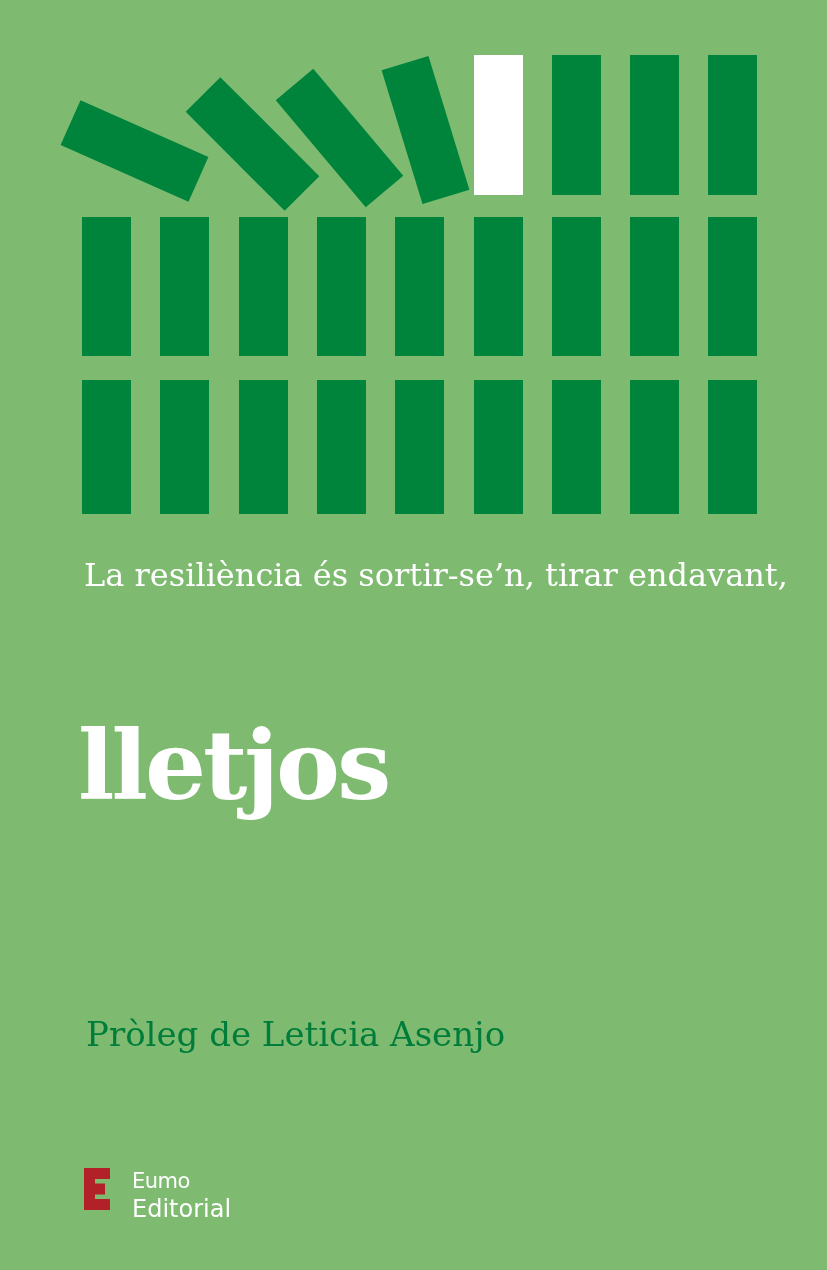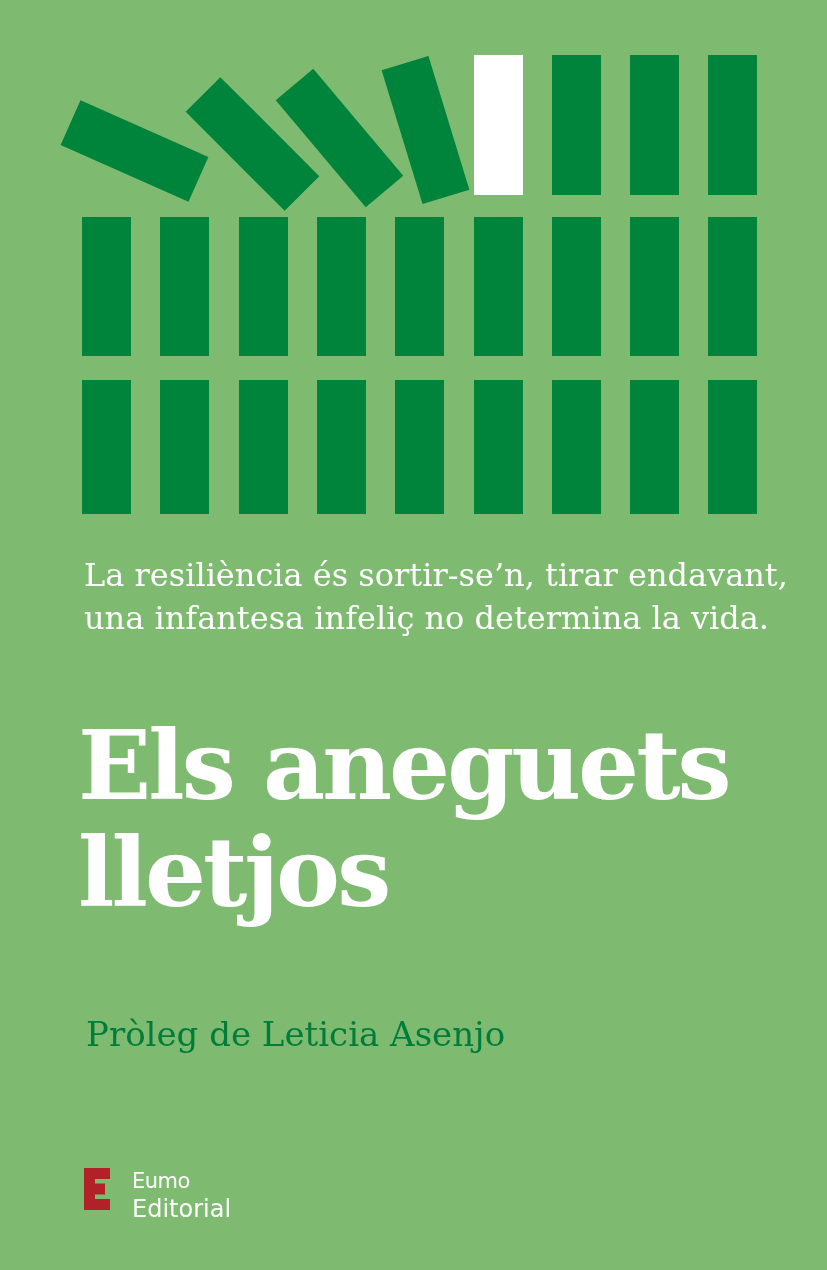--- a/index.html
+++ b/index.html
@@ -91,25 +91,23 @@
       <div class="domino" style="left: 551.8px; top: 217px; width: 49px; height: 139px; background: var(--domino-green);"></div>
       <div class="domino" style="left: 551.8px; top: 380px; width: 49px; height: 134px; background: var(--domino-green);"></div>
       <div class="domino" style="left: 630.1px; top: 217px; width: 49px; height: 139px; background: var(--domino-green);"></div>
       <div class="domino" style="left: 630.1px; top: 380px; width: 49px; height: 134px; background: var(--domino-green);"></div>
       <div class="domino" style="left: 708.4px; top: 217px; width: 49px; height: 139px; background: var(--domino-green);"></div>
       <div class="domino" style="left: 708.4px; top: 380px; width: 49px; height: 134px; background: var(--domino-green);"></div>
     </div>
 
   <div class="quote">
     <div>La resiliència és sortir-se’n, tirar endavant,</div>
-    <div>una infantesa infeliç no determina la vida.</div>
   </div>
 
   <div class="title">
-    <div>Els aneguets</div>
     <div>lletjos</div>
   </div>
 
 
   <div class="credits">
     <div class="credit-prologue">Pròleg de Leticia Asenjo</div>
   </div>
 
   <div class="publisher">
     <svg class="publisher-mark" viewBox="0 0 26 42" xmlns="http://www.w3.org/2000/svg" aria-hidden="true">

